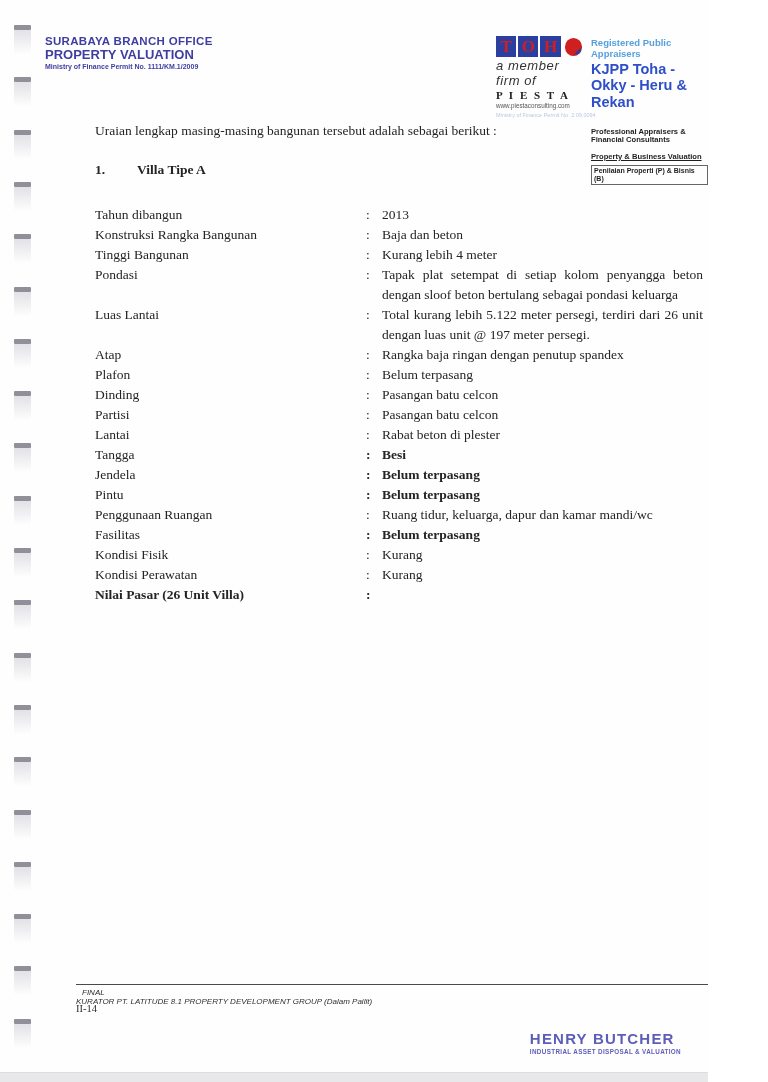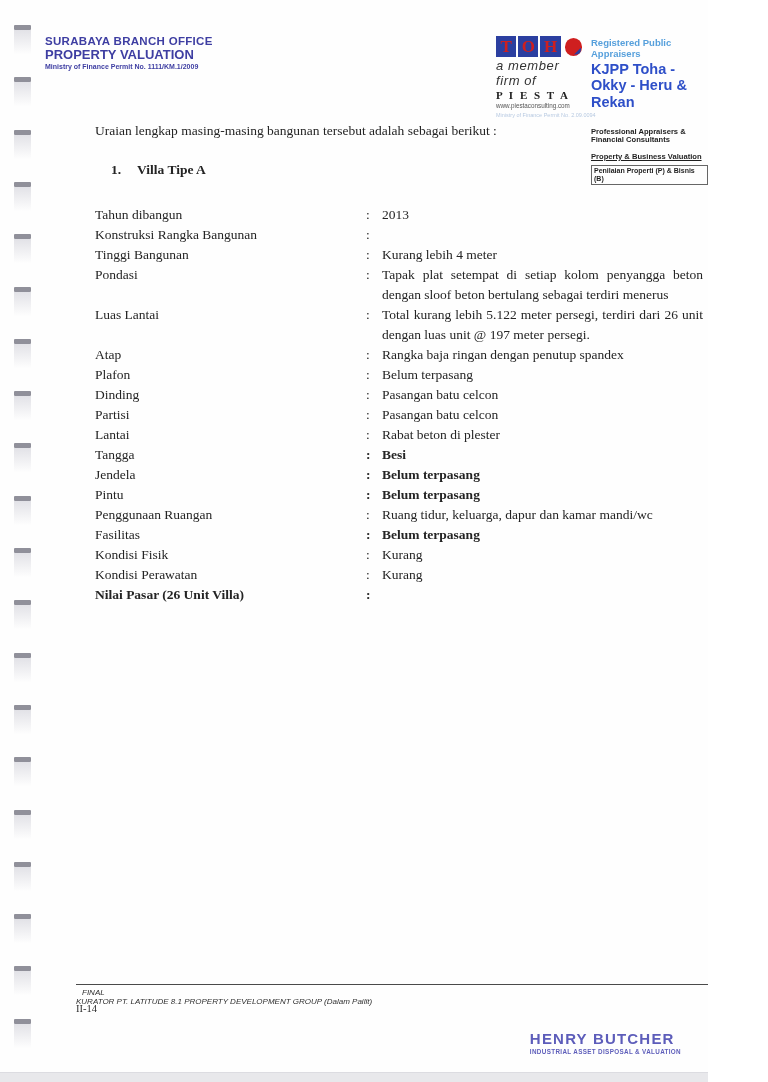--- a/index.html
+++ b/index.html
@@ -43,21 +43,21 @@
   .registered   { color:var(--registered_blue,#57a0dc); font-size:9.5px; font-weight:bold; }
   .kjpp         { color:var(--kjpp_blue,#2e4fc8); font-size:14.5px; font-weight:bold; margin-top:2px; }
   .professional { font-size:7.6px; font-weight:bold; color:#1f1f1f; margin-top:18px; }
   .property     { font-size:7.6px; font-weight:bold; color:#1f1f1f; text-decoration:underline;
                   display:inline-block; margin-top:1px; }
   .penilaian    { font-size:7px; font-weight:bold; color:#1f1f1f; border:1px solid #666;
                   padding:1px 3px 1px 2px; display:inline-block; margin-top:2px; }
 
   
   .intro   { position:absolute; left:95px; top:123px; font-size:13.5px; width:560px; }
-  .section { position:absolute; left:95px; top:162px; font-size:13.5px; font-weight:bold;text-align:center; }
+  .section { position:absolute; left:95px; top:162px; font-size:13.5px; font-weight:bold; }
   .section .num { display:inline-block; width:42px; }
 
   .details { position:absolute; left:95px; top:205px; width:608px; }
   .drow   { display:flex; font-size:13.5px; line-height:20px; }
   .dlabel { width:271px; flex:none; }
   .dcolon { width:16px; flex:none; }
   .dvalue { flex:1; }
   .dvalue.just { text-align:justify; }
   .bold   { font-weight:bold; }
 
@@ -146,30 +146,31 @@
 
   <div class="details" id="details">
       <div class="drow">
         <span class="dlabel">Tahun dibangun</span>
         <span class="dcolon">:</span>
         <span class="dvalue">2013</span>
       </div>
       <div class="drow">
         <span class="dlabel">Konstruksi Rangka Bangunan</span>
         <span class="dcolon">:</span>
+        <span class="dvalue">Baja dan beton</span>
       </div>
       <div class="drow">
         <span class="dlabel">Tinggi Bangunan</span>
         <span class="dcolon">:</span>
         <span class="dvalue">Kurang lebih 4 meter</span>
       </div>
       <div class="drow">
         <span class="dlabel">Pondasi</span>
         <span class="dcolon">:</span>
-        <span class="dvalue just">Tapak plat setempat di setiap kolom penyangga beton dengan sloof beton bertulang sebagai terdiri menerus</span>
+        <span class="dvalue just">Tapak plat setempat di setiap kolom penyangga beton dengan sloof beton bertulang sebagai pondasi keluarga</span>
       </div>
       <div class="drow">
         <span class="dlabel">Luas Lantai</span>
         <span class="dcolon">:</span>
         <span class="dvalue just">Total kurang lebih 5.122 meter persegi, terdiri dari 26 unit dengan luas unit @ 197 meter persegi.</span>
       </div>
       <div class="drow">
         <span class="dlabel">Atap</span>
         <span class="dcolon">:</span>
         <span class="dvalue">Rangka baja ringan dengan penutup spandex</span>

